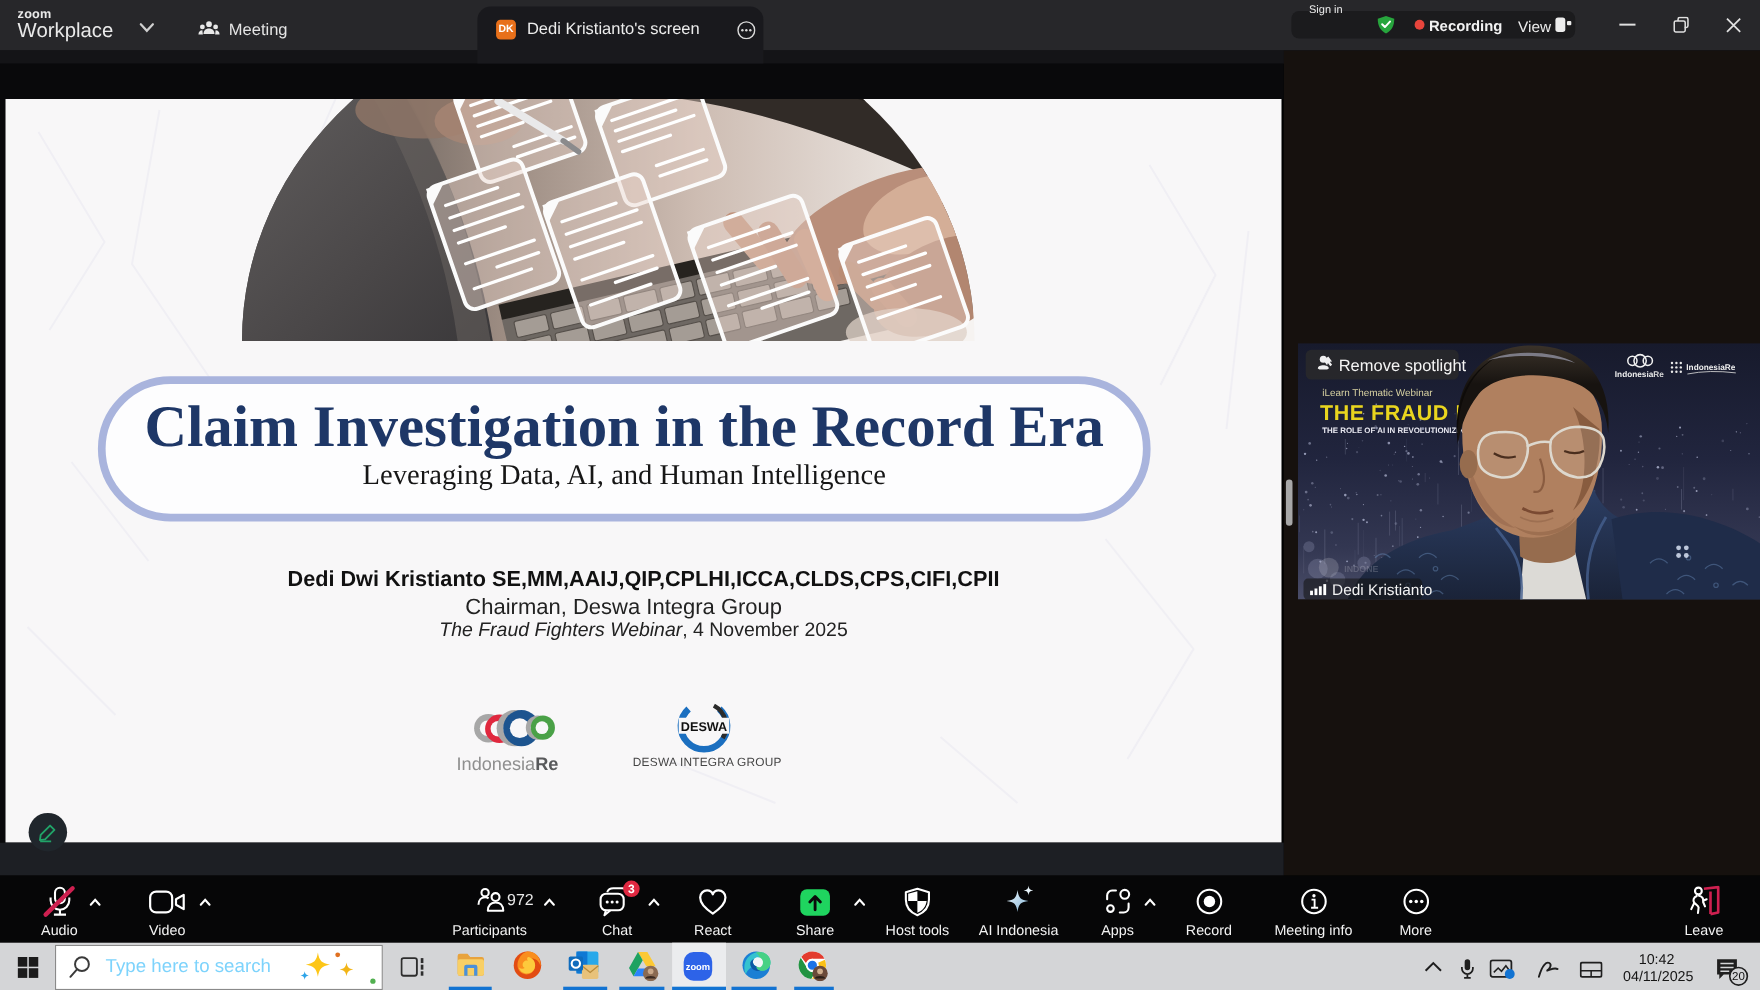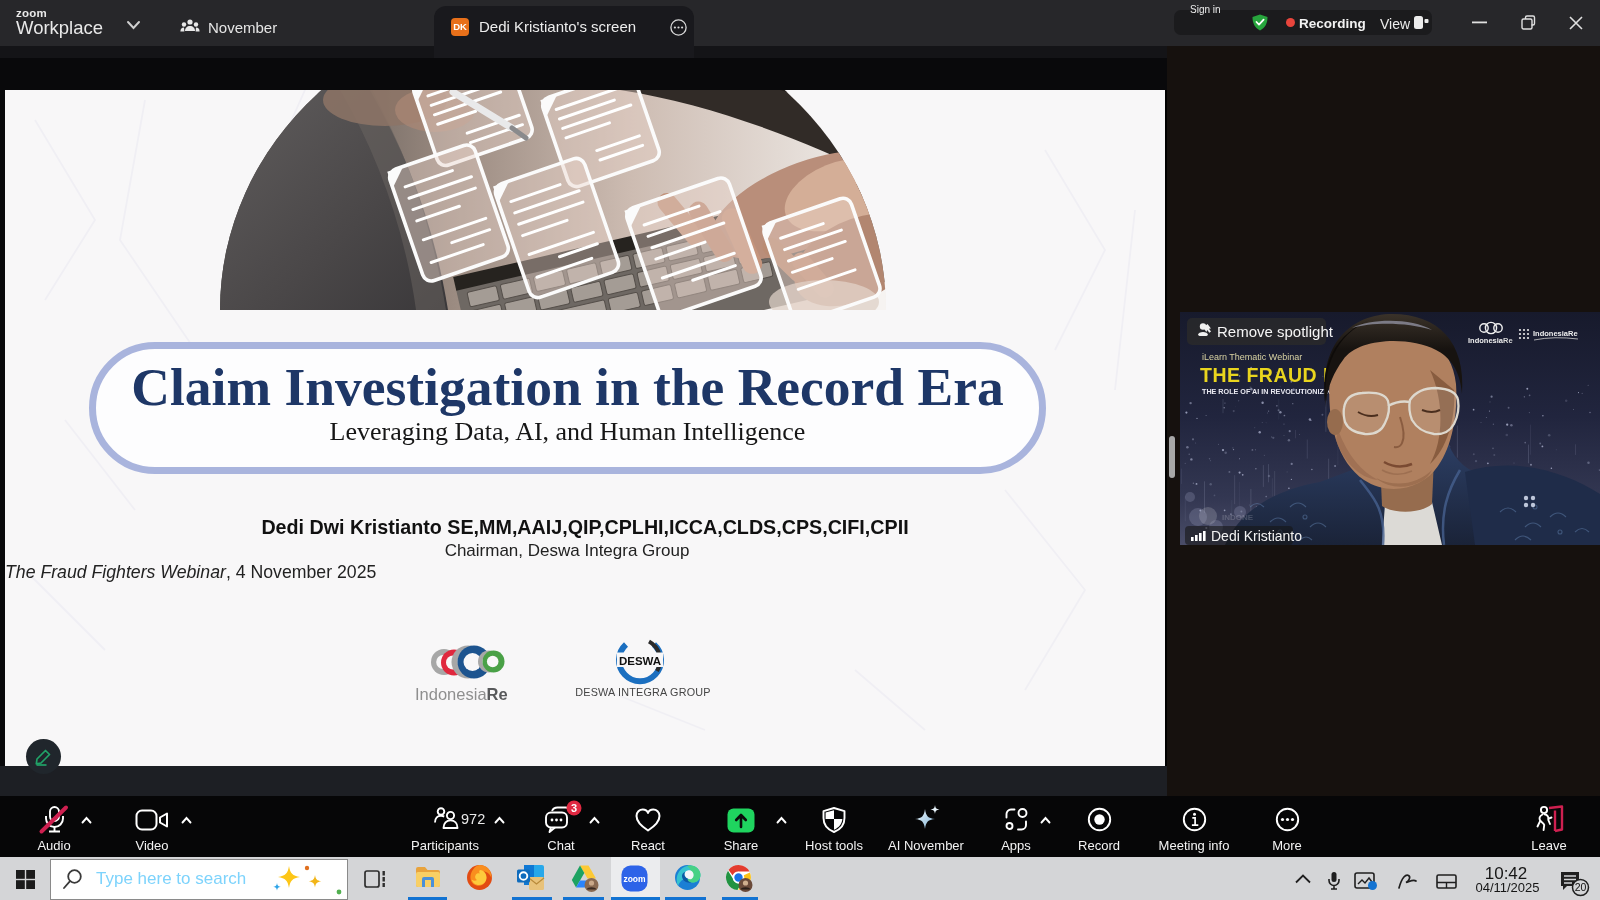--- a/index.html
+++ b/index.html
@@ -22,21 +22,21 @@
   </svg>
 
 <svg class="abs" style="left:180px;top:18px;" width="20" height="18" viewBox="0 0 20 18">
   <circle cx="10" cy="4" r="2.6" fill="#e8e8e8"></circle>
   <circle cx="4" cy="6.5" r="2.2" fill="#e8e8e8"></circle>
   <circle cx="16" cy="6.5" r="2.2" fill="#e8e8e8"></circle>
   <path d="M10 8 c-3 0 -5 2 -5 5 l10 0 c0 -3 -2 -5 -5 -5 Z" fill="#e8e8e8"></path>
   <path d="M4 9.6 c-2.3 0 -3.6 1.6 -3.6 3.8 l4 0" fill="#e8e8e8"></path>
   <path d="M16 9.6 c2.3 0 3.6 1.6 3.6 3.8 l-4 0" fill="#e8e8e8"></path>
 </svg>
-<div class="abs" style="left:208px;top:19px;font-size:15px;color:#e5e5e5;">November</div>
+<div class="abs" style="left:208px;top:19px;font-size:15px;color:#e5e5e5;">Meeting</div>
 
 <div class="abs" style="left:434px;top:6px;width:260px;height:52px;background:#19191d;border-radius:12px 12px 0 0;"></div>
 <div class="abs" style="left:451px;top:18px;width:18px;height:18px;border-radius:4px;background:#e8701a;color:#fff;font-size:9.5px;font-weight:bold;text-align:center;line-height:18px;">DK</div>
 <div class="abs" style="left:479px;top:18px;font-size:15px;color:#ececec;">Dedi Kristianto's screen</div>
 <svg class="abs" style="left:670px;top:19px;" width="17" height="17" viewBox="0 0 17 17">
   <circle cx="8.5" cy="8.5" r="7.6" stroke="#d9d9d9" stroke-width="1.3" fill="none"></circle>
   <circle cx="4.9" cy="8.5" r="1.1" fill="#d9d9d9"></circle>
     <circle cx="8.5" cy="8.5" r="1.1" fill="#d9d9d9"></circle>
     <circle cx="12.1" cy="8.5" r="1.1" fill="#d9d9d9"></circle>
 </svg>
@@ -203,22 +203,22 @@
     <path d="M233,2 L292,38" stroke="#e9e9ea" stroke-width="7" stroke-linecap="round"></path>
     <path d="M292,38 l14,10" stroke="#8a8a8c" stroke-width="5" stroke-linecap="round"></path>
   </g>
 </svg>
 
 <div class="abs" style="left:89px;top:342px;width:957px;height:132px;border:7px solid #a9b4dd;border-radius:66px;background:#fdfdfe;"></div>
 <div class="abs" id="slidetitle" style="left:89px;top:356px;width:957px;text-align:center;font-family:'Liberation Serif',serif;font-weight:bold;font-size:53.5px;color:#1e3767;">Claim Investigation in the Record Era</div>
 <div class="abs" id="slidesub" style="left:89px;top:417px;width:957px;text-align:center;font-family:'Liberation Serif',serif;font-size:26px;color:#161616;">Leveraging Data, AI, and Human Intelligence</div>
 
 <div class="abs" id="auth1" style="left:5px;top:516px;width:1160px;text-align:center;font-size:19.7px;font-weight:bold;color:#111;">Dedi Dwi Kristianto SE,MM,AAIJ,QIP,CPLHI,ICCA,CLDS,CPS,CIFI,CPII</div>
-<div class="abs" id="auth2" style="left:5px;top:541px;width:1124px;text-align:center;font-size:17px;color:#222;">Chairman, Deswa Integra Group</div>
-<div class="abs" id="auth3" style="left:5px;top:562px;width:1160px;text-align:left;font-size:17.7px;color:#222;"><i>The Fraud Fighters Webinar</i>, 4 November 2025</div>
+<div class="abs" id="auth2" style="left:5px;top:541px;width:1124px;text-align:center;font-size:20px;color:#222;">Chairman, Deswa Integra Group</div>
+<div class="abs" id="auth3" style="left:5px;top:562px;width:1160px;text-align:center;font-size:17.7px;color:#222;"><i>The Fraud Fighters Webinar</i>, 4 November 2025</div>
 
 <svg class="abs" style="left:410px;top:638px;" width="110" height="70" viewBox="0 0 110 70">
   <g>
     <circle cx="34" cy="24" r="13" fill="#a7a7a7"></circle>
       <circle cx="33.2" cy="24" r="7" fill="#f8f7f8"></circle>
     <circle cx="44" cy="24.5" r="13" fill="#e0283e"></circle>
       <circle cx="43" cy="24.5" r="7" fill="#f8f7f8"></circle>
     <circle cx="58" cy="24" r="16.5" fill="#a7a7a7"></circle>
       <circle cx="56.5" cy="24" r="9" fill="#f8f7f8"></circle>
     <circle cx="64" cy="24" r="16.5" fill="#1d548f"></circle>
@@ -738,21 +738,21 @@
 <svg class="abs" style="left:912px;top:804px;" width="30" height="30" viewBox="0 0 30 30">
   <defs>
       <linearGradient id="aig" x1="0" y1="0" x2="1" y2="1">
         <stop offset="0" stop-color="#f2fafe"></stop>
         <stop offset="1" stop-color="#7fb2d6"></stop>
       </linearGradient>
     </defs>
   <path d="M13 5 C14 12.2 16 14.2 23 15 C16 15.8 14 17.8 13 25 C12 17.8 10 15.8 3 15 C10 14.2 12 12.2 13 5 Z" fill="url(#aig)"></path>
   <path d="M23 1 C23.4 4.2 24.3 5.1 27.5 5.5 C24.3 5.9 23.4 6.8 23 10 C22.6 6.8 21.7 5.9 18.5 5.5 C21.7 5.1 22.6 4.2 23 1 Z" fill="#e8f4fb"></path>
 </svg>
-<div class="tlabel" style="left:926px;">AI November</div>
+<div class="tlabel" style="left:926px;">AI Indonesia</div>
 
 <svg class="abs" style="left:1004px;top:807px;" width="25" height="25" viewBox="0 0 25 25">
   <g stroke="#fff" stroke-width="1.9" fill="none" stroke-linecap="round">
     <path d="M2.5 10.5 V7 a4.5 4.5 0 0 1 4.5 -4.5 h3.5"></path>
     <circle cx="18.5" cy="6" r="4"></circle>
     <circle cx="5.5" cy="19" r="3"></circle>
     <path d="M14 22.5 h3.5 a4.5 4.5 0 0 0 4.5 -4.5 V14.5"></path>
   </g>
 </svg>
 <svg class="caret" style="left:1040px;top:816px;" width="11" height="8" viewBox="0 0 11 8">
@@ -904,20 +904,20 @@
   <path d="M4 12 l4 -4 3 3 4 -5 3 4" stroke="#1f1f1f" stroke-width="1.4" fill="none"></path>
   <circle cx="18.5" cy="13.5" r="4.5" fill="#1273d2"></circle>
 </svg>
 <svg class="abs" style="left:1397px;top:873px;" width="21" height="17" viewBox="0 0 21 17">
   <path d="M2 15 C5 4 9 1 11.5 2.5 C14 4 12 8 9 9.5 C12 9 16 6 19 8" stroke="#1f1f1f" stroke-width="1.7" fill="none" stroke-linecap="round"></path>
 </svg>
 <svg class="abs" style="left:1436px;top:874px;" width="21" height="15" viewBox="0 0 21 15">
   <rect x="1" y="1" width="19" height="13" rx="1.5" stroke="#1f1f1f" stroke-width="1.6" fill="none"></rect>
   <path d="M1 8.5 h19 M10.5 8.5 v5.5" stroke="#1f1f1f" stroke-width="1.4"></path>
 </svg>
-<div class="abs" style="left:1460px;top:864px;width:92px;text-align:center;font-size:17px;color:#161616;">10:42</div>
+<div class="abs" style="left:1460px;top:864px;width:92px;text-align:center;font-size:13px;color:#161616;">10:42</div>
 <div class="abs" style="left:1460px;top:880px;width:95px;text-align:center;font-size:13px;color:#161616;">04/11/2025</div>
 <svg class="abs" style="left:1559px;top:870px;" width="32" height="27" viewBox="0 0 32 27">
   <path d="M2 2 h18 v14 h-12 l-4 4 v-4 h-2 Z" fill="#1f1f1f"></path>
   <path d="M5 6 h12 M5 9.5 h12 M5 13 h8" stroke="#d4d5d7" stroke-width="1.4"></path>
   <circle cx="21.5" cy="17.5" r="8" fill="#d4d5d7" stroke="#1f1f1f" stroke-width="1.5"></circle>
   <text x="21.5" y="21.3" text-anchor="middle" font-size="10.5" fill="#111" font-family="Liberation Sans">20</text>
 </svg>
 
 </body></html>

